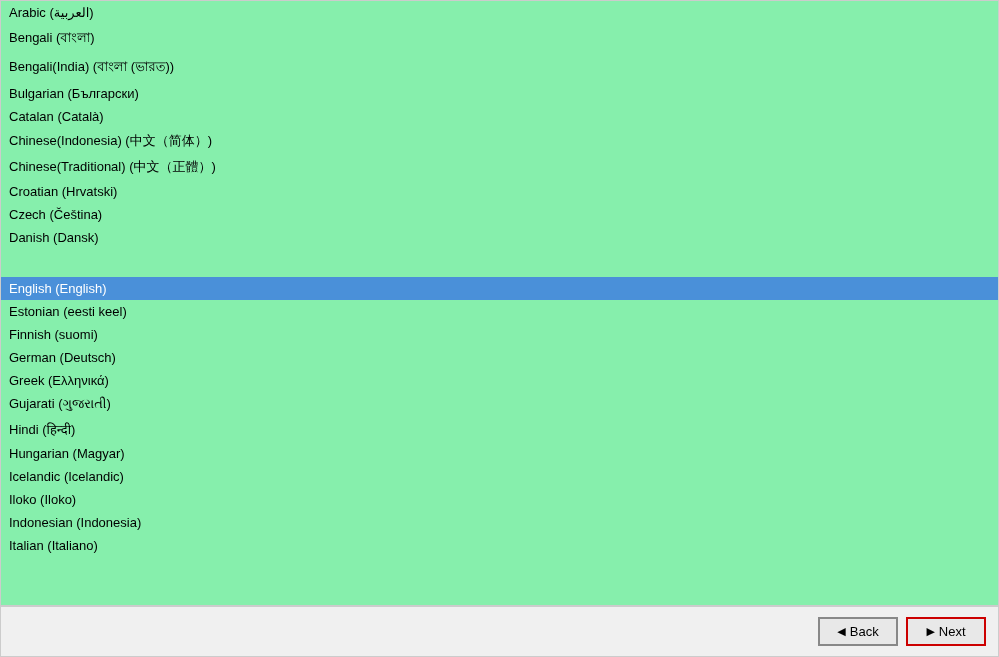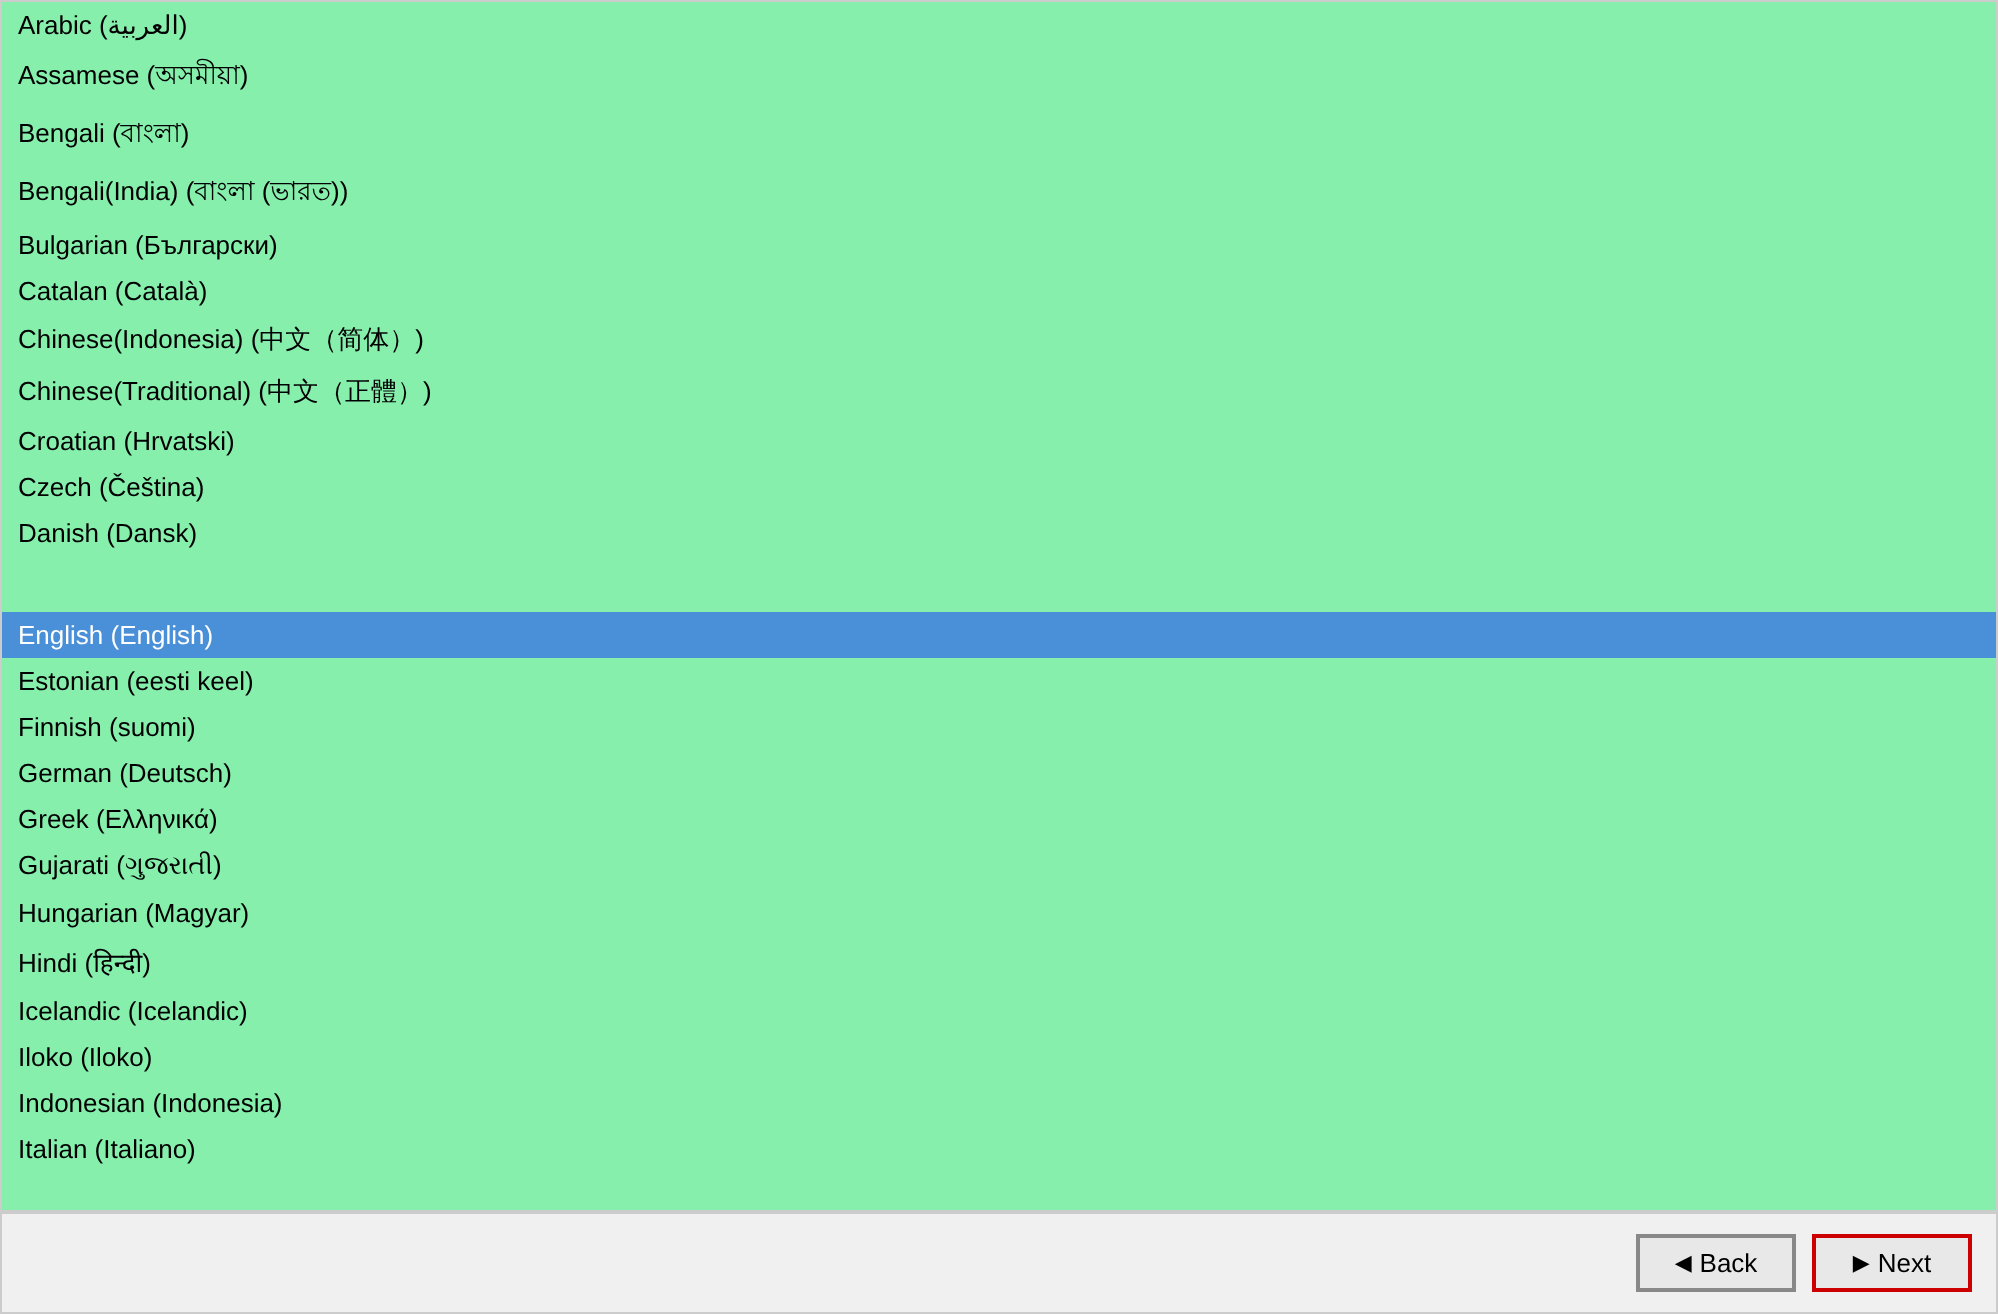--- a/index.html
+++ b/index.html
@@ -94,38 +94,37 @@
     .btn-icon {
       font-size: 11px;
     }
   </style>
 </head>
 <body>
 
 <div class="main-container">
   <div class="list-container" id="language-list">
   <div class="list-item">Arabic (العربية)</div>
-      <div class="list-item">Assamese (অসমীয়া)</div>
       <div class="list-item">Bengali (বাংলা)</div>
       <div class="list-item">Bengali(India) (বাংলা (ভারত))</div>
       <div class="list-item">Bulgarian (Български)</div>
       <div class="list-item">Catalan (Català)</div>
       <div class="list-item">Chinese(Indonesia) (中文（简体）)</div>
       <div class="list-item">Chinese(Traditional) (中文（正體）)</div>
       <div class="list-item">Croatian (Hrvatski)</div>
       <div class="list-item">Czech (Čeština)</div>
       <div class="list-item">Danish (Dansk)</div>
       <div class="list-item selected">English (English)</div>
       <div class="list-item">Estonian (eesti keel)</div>
       <div class="list-item">Finnish (suomi)</div>
       <div class="list-item">German (Deutsch)</div>
       <div class="list-item">Greek (Ελληνικά)</div>
       <div class="list-item">Gujarati (ગુજરાતી)</div>
+      <div class="list-item">Hindi (हिन्दी)</div>
       <div class="list-item">Hungarian (Magyar)</div>
-      <div class="list-item">Hindi (हिन्दी)</div>
       <div class="list-item">Icelandic (Icelandic)</div>
       <div class="list-item">Iloko (Iloko)</div>
       <div class="list-item">Indonesian (Indonesia)</div>
       <div class="list-item">Italian (Italiano)</div>
     </div>
 
   <div class="footer">
     <button class="footer-btn">
       <span class="btn-icon">◀</span>
       <span>Back</span>

